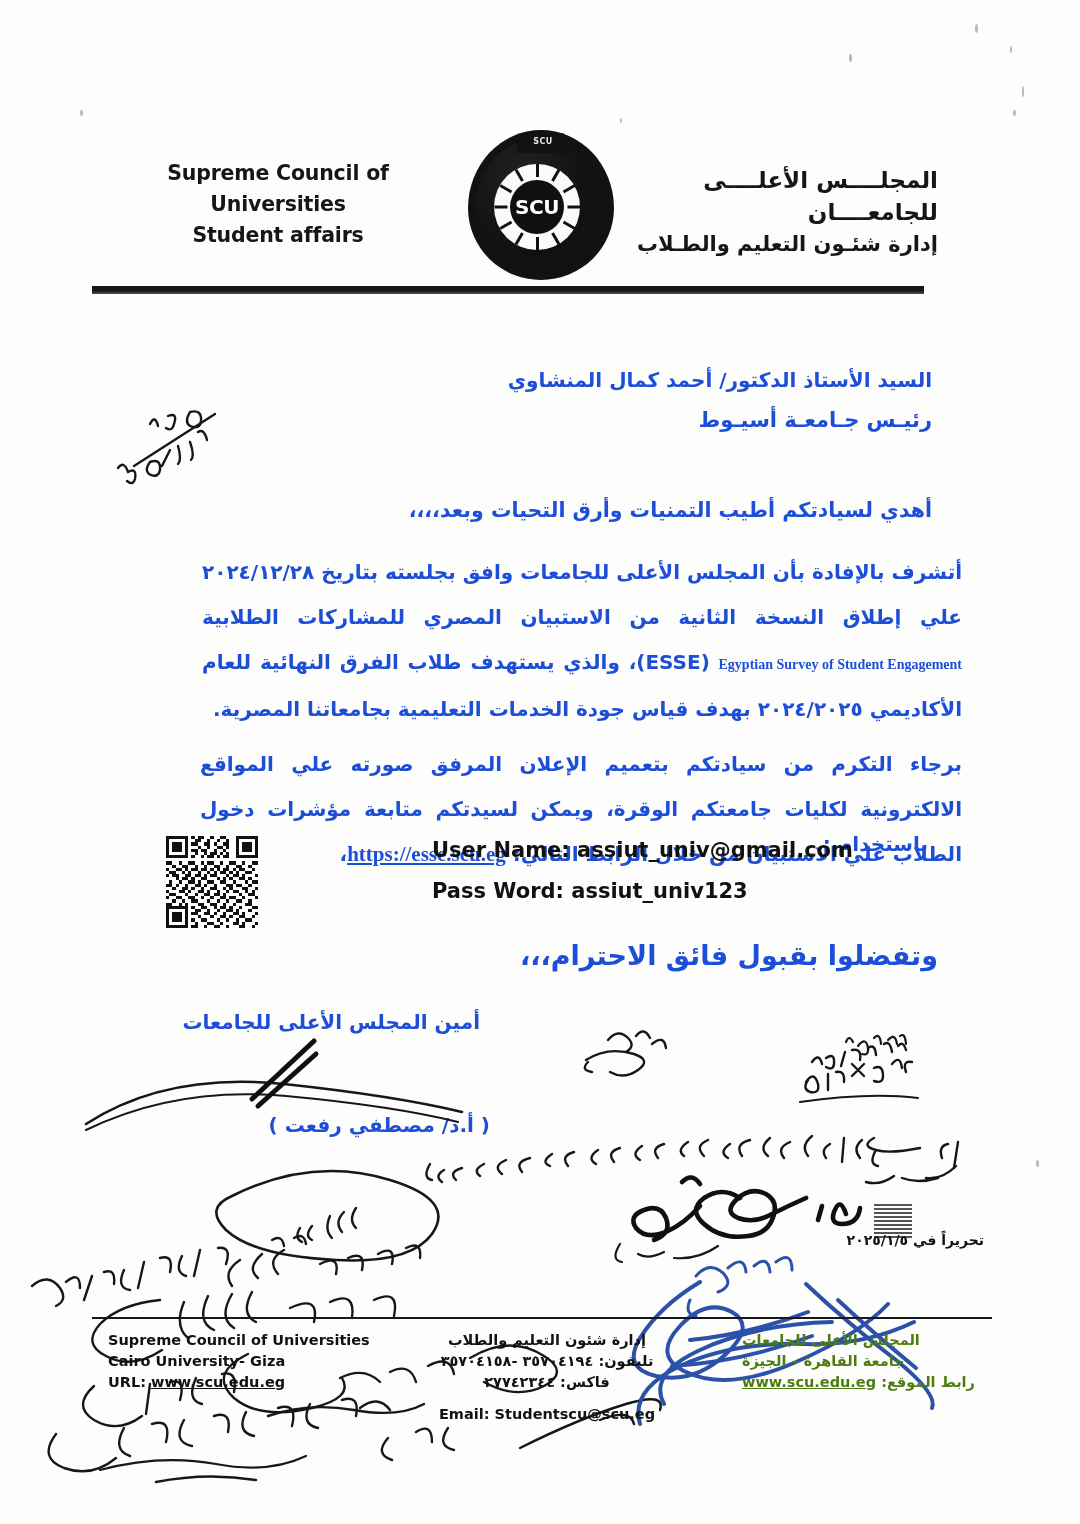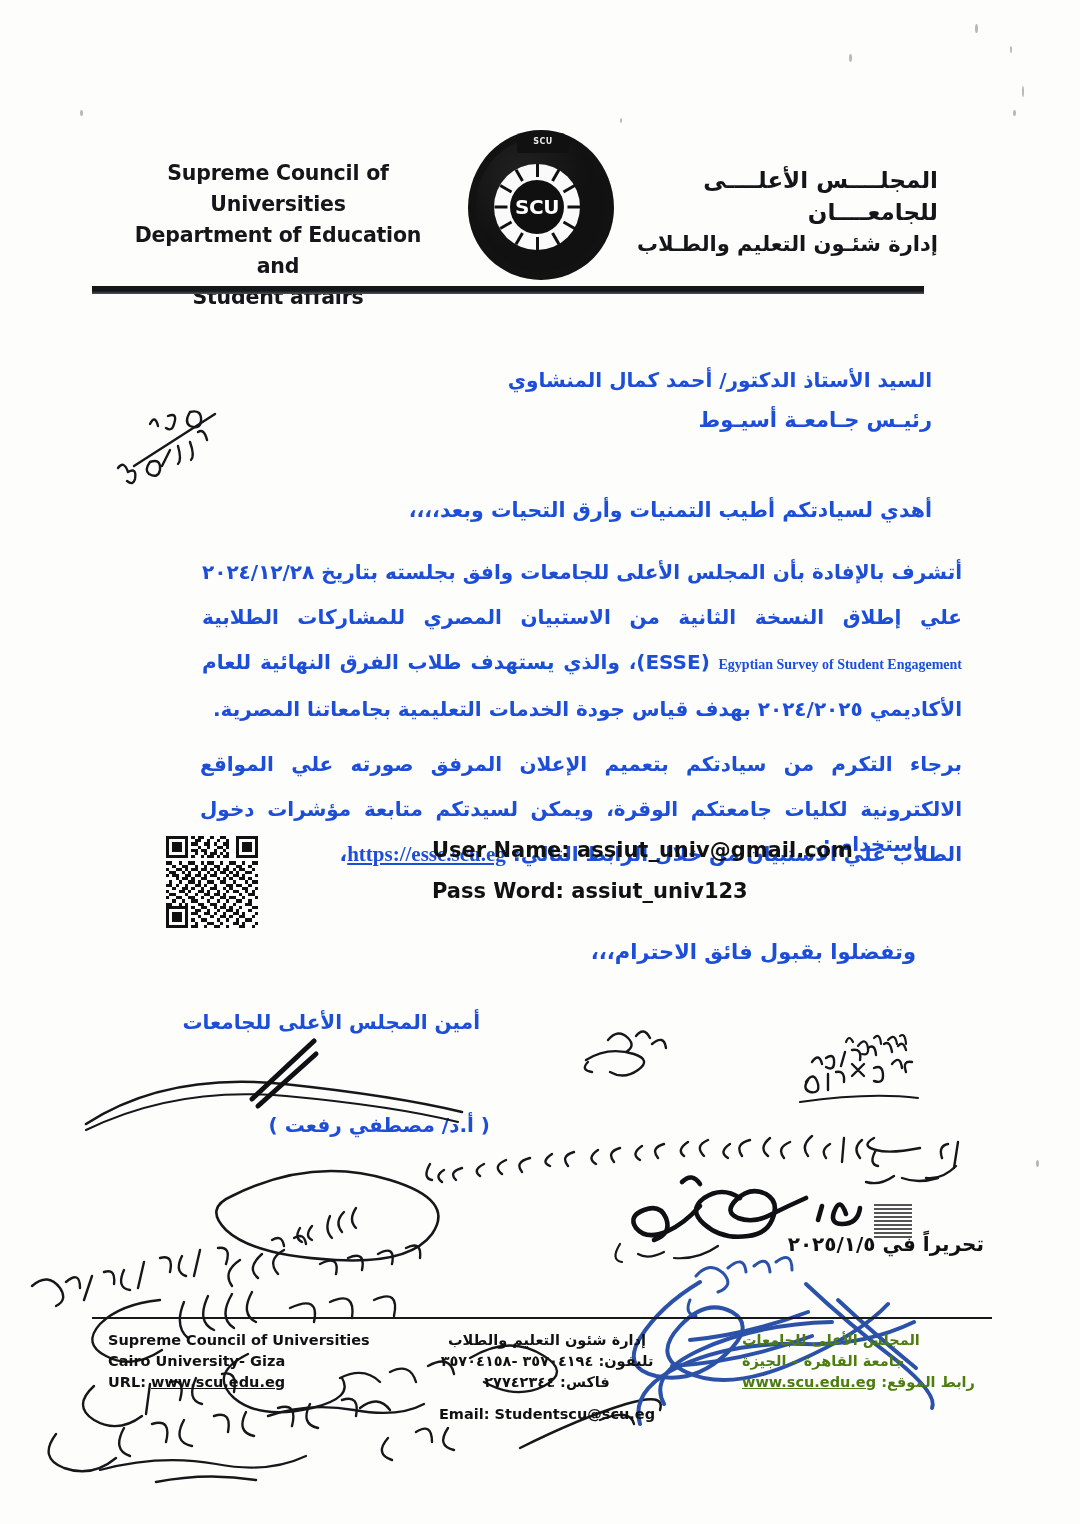--- a/index.html
+++ b/index.html
@@ -108,21 +108,21 @@
 
   
   .cred-label{position:absolute;right:152px;top:832px;font-size:20px;}
   .cred{
     position:absolute;left:432px;top:830px;
     font-family:"DejaVu Sans",sans-serif;font-weight:700;
     color:#111;font-size:21px;line-height:41px;
   }
   .qr{position:absolute;left:152px;top:836px;width:120px;height:92px;}
 
-  .closing{position:absolute;right:164px;top:940px;width:640px;font-size:21px;}
+  .closing{position:absolute;right:142px;top:940px;width:640px;font-size:27px;}
 
   
   .sig-title{position:absolute;right:600px;top:1010px;font-size:20px;}
   .sig-name{position:absolute;right:590px;top:1113px;font-size:20px;}
 
   
   .foot-rule{position:absolute;left:92px;top:1317px;width:900px;height:2px;background:#17181c;}
   .foot-en{
     position:absolute;left:108px;top:1330px;
     font-family:"DejaVu Sans",sans-serif;font-weight:700;
@@ -140,21 +140,21 @@
     position:absolute;right:88px;top:1330px;width:250px;
     text-align:left;direction:rtl;
     font-family:"DejaVu Sans",sans-serif;font-weight:700;
     font-size:14.5px;line-height:21px;color:#4d7c0f;
   }
   .foot-ar .site{direction:ltr;display:inline-block;text-decoration:underline;}
 
   
   .datestamp{
     position:absolute;right:96px;top:1232px;direction:rtl;
-    font-family:"DejaVu Sans",sans-serif;font-weight:700;font-size:20px;color:#111;
+    font-family:"DejaVu Sans",sans-serif;font-weight:700;font-size:14px;color:#111;
   }
   .stampbox{
     position:absolute;right:168px;top:1204px;width:38px;height:34px;
     background:repeating-linear-gradient(0deg,#2a2a2a 0 2px,#fff 2px 4px),
                repeating-linear-gradient(90deg,#2a2a2a 0 2px,transparent 2px 4px);
     opacity:.8;
   }
 
   
   .ink{position:absolute;left:0;top:0;width:1080px;height:1524px;pointer-events:none;}
@@ -170,21 +170,20 @@
   <div class="speck" style="left:1022px;top:86px;width:2px;height:11px;"></div>
   <div class="speck" style="left:1013px;top:110px;width:3px;height:6px;"></div>
   <div class="speck" style="left:620px;top:118px;width:2px;height:5px;"></div>
   <div class="speck" style="left:80px;top:110px;width:3px;height:6px;"></div>
   <div class="speck" style="left:1036px;top:1160px;width:3px;height:7px;"></div>
 
   <div class="header">
 
     <div class="hdr-en">
       <div>Supreme Council of Universities</div>
-      <div>Department of Education and</div>
       <div>Student affairs</div>
     </div>
 
     <div class="logo">
       <div class="oval"></div>
       <div class="tab">
         <span>SCU</span>
       </div>
       <div class="whitering"></div>
       <div class="rays">

